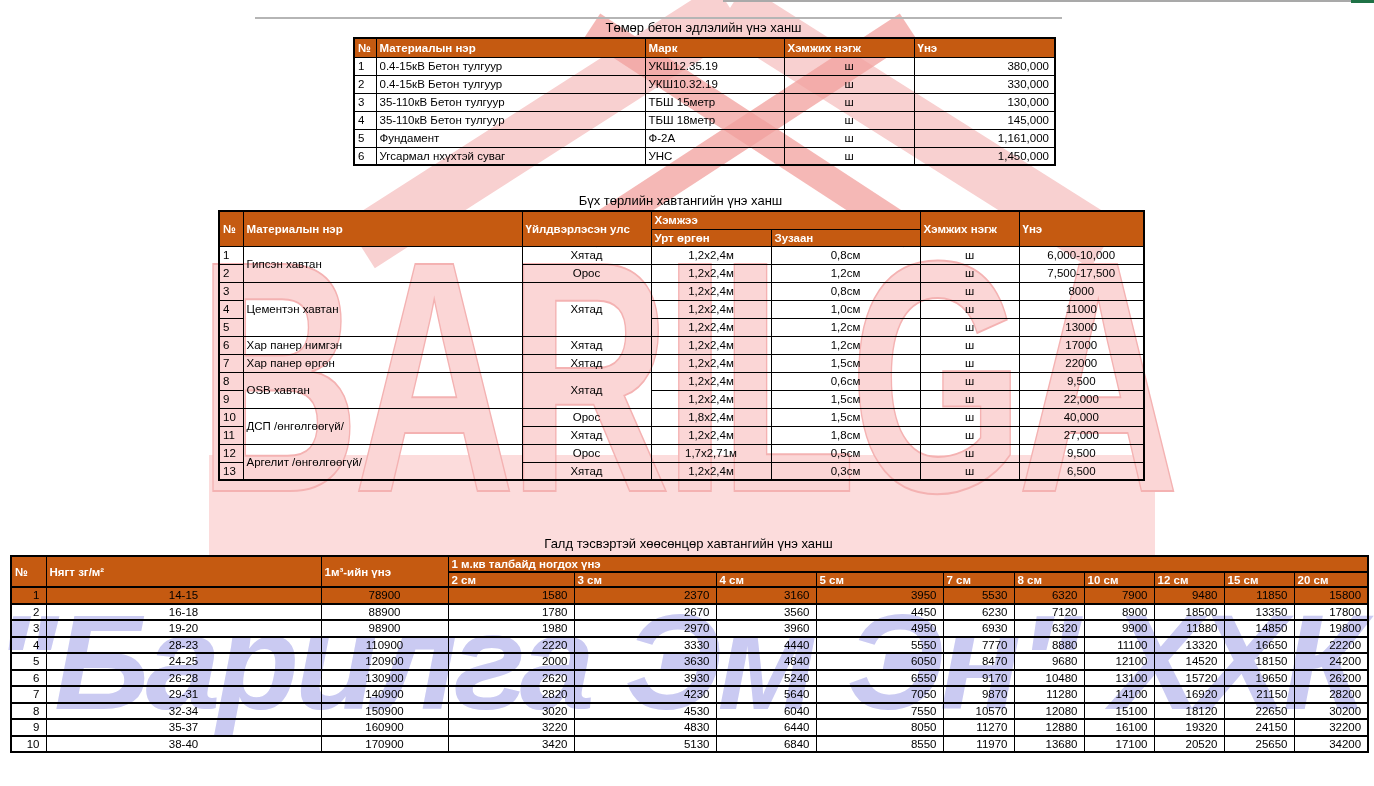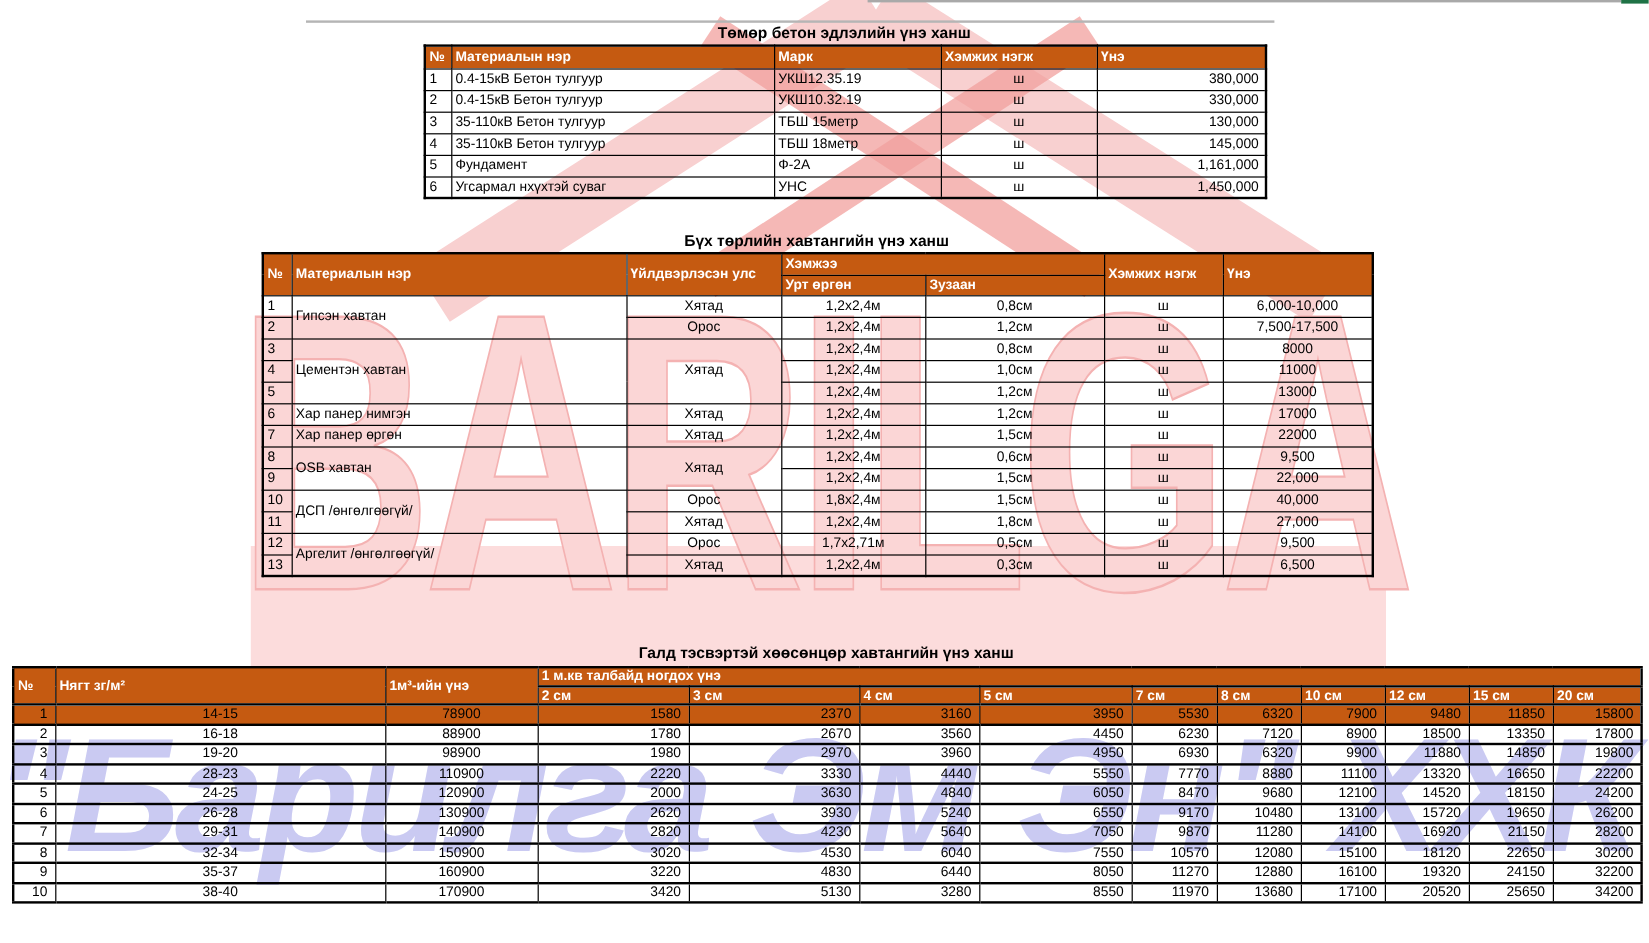--- a/index.html
+++ b/index.html
@@ -24,21 +24,21 @@
     transform:scaleX(0.68); transform-origin:left top;
   }
   #wm-company {
     left:-6px; top:592px; z-index:0;
     font-size:135px; font-weight:bold; font-style:italic; letter-spacing:-4px;
     line-height:1.05; color:#cacaf2; white-space:nowrap;
   }
 
   
   .tbl-wrap { z-index:2; }
-  .title { font-weight:bold; font-size:13px; text-align:center; white-space:nowrap; }
+  .title { font-weight:normal; font-size:13px; text-align:center; white-space:nowrap; }
   table { border-collapse:collapse; table-layout:fixed; background:transparent; width:100%; }
   td, th { border:1px solid #000; font-size:11.5px; padding:0 3px; overflow:hidden; white-space:nowrap; }
   th { background:#C55A11; color:#fff; font-weight:bold; text-align:left; }
 
   
   #t1-wrap { left:353px; top:20px; width:701px; }
   #t1-wrap .title { margin-bottom:2px; }
   #table1 { border:2px solid #000; }
   #table1 thead tr { height:19px; }
   #table1 tbody tr { height:18px; }
@@ -464,21 +464,21 @@
           <td>19320</td>
           <td>24150</td>
           <td>32200</td>
         </tr>
         <tr>
           <td>10</td>
           <td>38-40</td>
           <td>170900</td>
           <td>3420</td>
           <td>5130</td>
-          <td>3280</td>
+          <td>6840</td>
           <td>8550</td>
           <td>11970</td>
           <td>13680</td>
           <td>17100</td>
           <td>20520</td>
           <td>25650</td>
           <td>34200</td>
         </tr>
       </tbody>
   </table>

